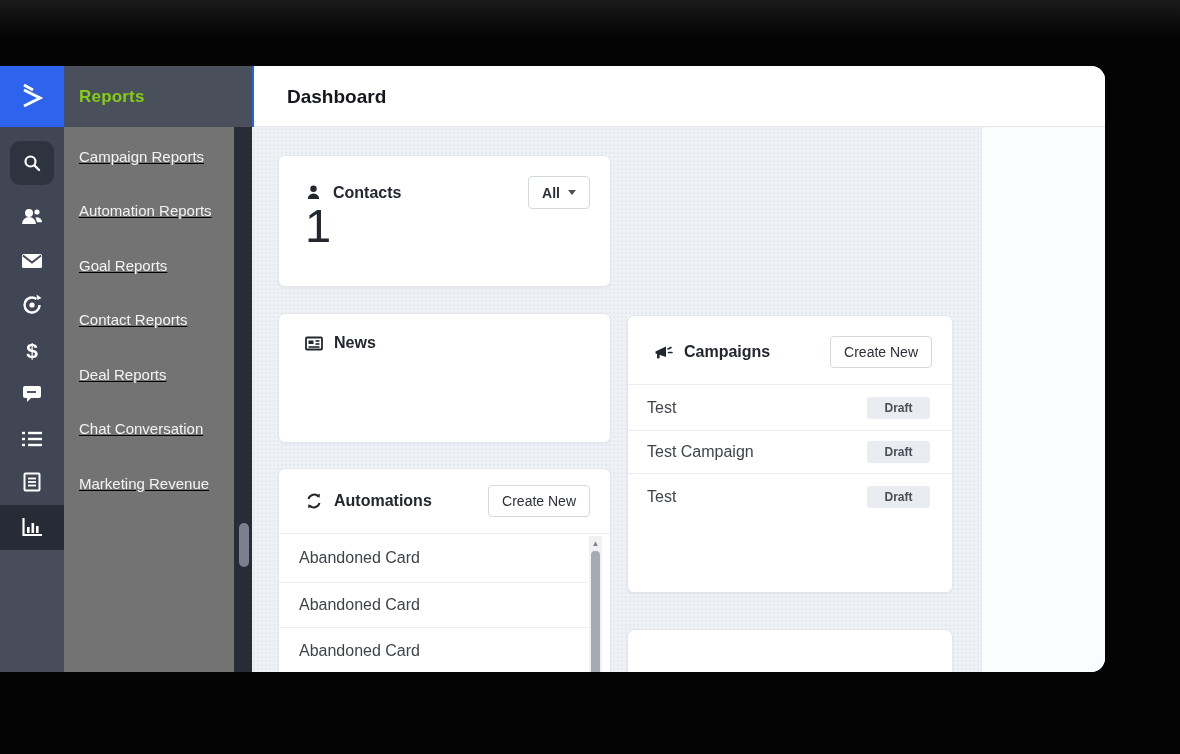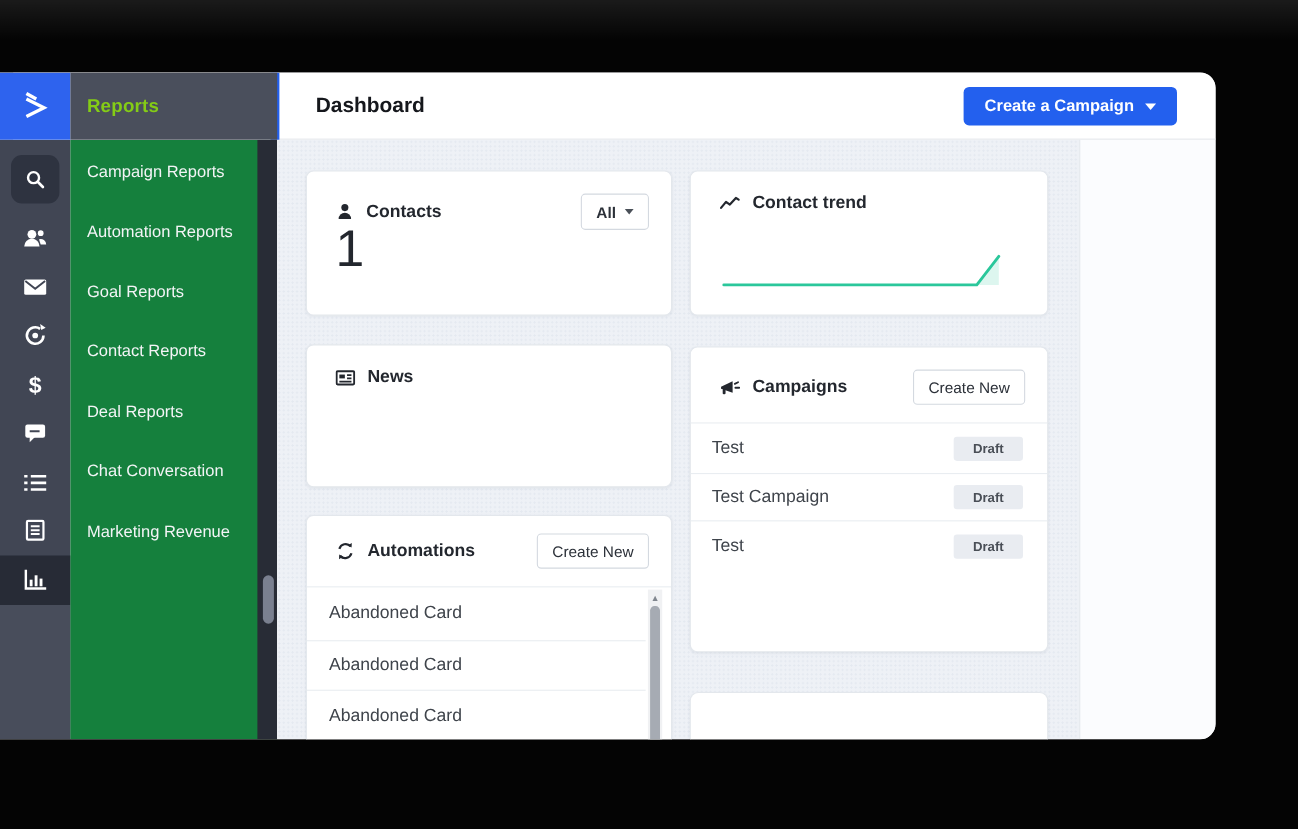--- a/index.html
+++ b/index.html
@@ -30,22 +30,22 @@
          border-top:6px solid #fff; display:inline-block; }
 
   
   .rail { position:absolute; left:0; top:61px; width:64px; height:545px; background:#414654; }
   .rail-lower { position:absolute; left:0; top:484px; width:64px; height:122px; background:#484d5b; }
   .rail-active { position:absolute; left:0; top:439px; width:64px; height:45px; background:#272b36; }
   .rail-ic { position:absolute; left:0; width:64px; height:44px; display:flex; align-items:center;
              justify-content:center; cursor:pointer; z-index:2; }
   .search-tile { width:44px; height:44px; border-radius:10px; background:#2e3340;
              display:flex; align-items:center; justify-content:center; }
-  .menu { position:absolute; left:64px; top:61px; width:188px; height:545px; background:#15803d;
-          padding-top:2px; display:flex; flex-direction:column; }
+  .menu { position:absolute; left:64px; top:61px; width:188px; height:545px; background:#737373;
+          padding-top:2px; display:flex; flex-direction:column;text-decoration:underline; }
   .menu-item { height:54.5px; display:flex; align-items:center; padding-left:15px; color:#f3f4f6;
           font-size:15px; cursor:pointer; }
   .menu-scroll { position:absolute; left:234px; top:61px; width:18px; height:545px; background:#282c36; }
   .menu-thumb { position:absolute; left:5px; top:396px; width:10px; height:44px; background:#7a8090;
           border-radius:5px; cursor:pointer; }
 
   
   .content { position:absolute; left:252px; top:61px; width:988px; height:545px; background:#fbfcfe; }
   .gray { position:absolute; left:0; top:0; width:730px; height:545px; background:#eef1f6;
           border-right:1px solid #e6eaef;
@@ -75,24 +75,20 @@
   .dollar { color:#fff; font-size:21px; font-weight:bold; }
 </style>
 </head>
 <body>
 
 <div class="stage">
   <div class="window">
 
     <div class="hdr">
       <div class="page-title">Dashboard</div>
-      <button class="cta">
-        <span>Create a Campaign</span>
-        <span class="caret-dn"></span>
-      </button>
     </div>
     <div class="logo" style="z-index:8;">
       <svg width="40" height="40" viewBox="0 0 40 40">
         <polyline points="12,8 21,13" fill="none" stroke="#fff" stroke-width="3"></polyline>
         <polyline points="12,13 28,21 12,29" fill="none" stroke="#fff" stroke-width="3"></polyline>
       </svg>
     </div>
     <div class="reports-band" style="z-index:8;">
       <span>Reports</span>
     </div>
@@ -192,32 +188,20 @@
           </svg>
           <span class="t">Contacts</span>
           <button class="btn-outline" style="height:33px; font-weight:bold;">
             <span>All</span>
             <span class="caret-dk"></span>
           </button>
         </div>
         <div class="big-num">1</div>
       </div>
 
-      <div class="card" style="left:375px; top:28px; width:326px; height:132px;">
-        <div class="ch">
-          <svg width="19" height="14" viewBox="0 0 19 14">
-            <polyline points="1.5,11 6,5.5 9.5,8 15,2 17.5,3.5" fill="none" stroke="#23272e" stroke-width="2" stroke-linecap="round" stroke-linejoin="round"></polyline>
-          </svg>
-          <span class="t">Contact trend</span>
-        </div>
-        <svg style="position:absolute; left:28px; top:72px;" width="262" height="38" viewBox="0 0 262 38">
-          <polygon points="232,31 252,5 252,31" fill="rgba(43,199,155,0.16)"></polygon>
-          <polyline points="2,31 232,31 252,5" fill="none" stroke="#2bc79b" stroke-width="2.6" stroke-linecap="round" stroke-linejoin="round"></polyline>
-        </svg>
-      </div>
 
       <div class="card" style="left:26px; top:186px; width:333px; height:130px;">
         <div class="ch">
           <svg width="18" height="15" viewBox="0 0 18 15">
             <rect x="1" y="1.5" width="16" height="12" rx="1" fill="none" stroke="#23272e" stroke-width="1.8"></rect>
             <rect x="3.5" y="4.5" width="5" height="3.5" fill="#23272e"></rect>
             <line x1="10.5" y1="5" x2="14.5" y2="5" stroke="#23272e" stroke-width="1.6"></line>
             <line x1="10.5" y1="8" x2="14.5" y2="8" stroke="#23272e" stroke-width="1.6"></line>
             <line x1="3.5" y1="11" x2="14.5" y2="11" stroke="#23272e" stroke-width="1.6"></line>
           </svg>

